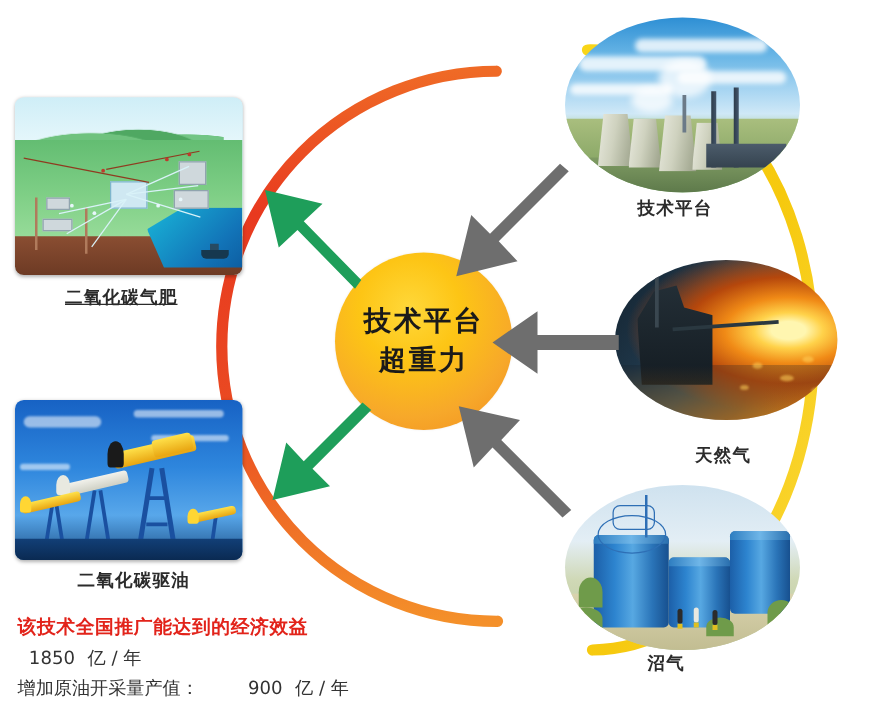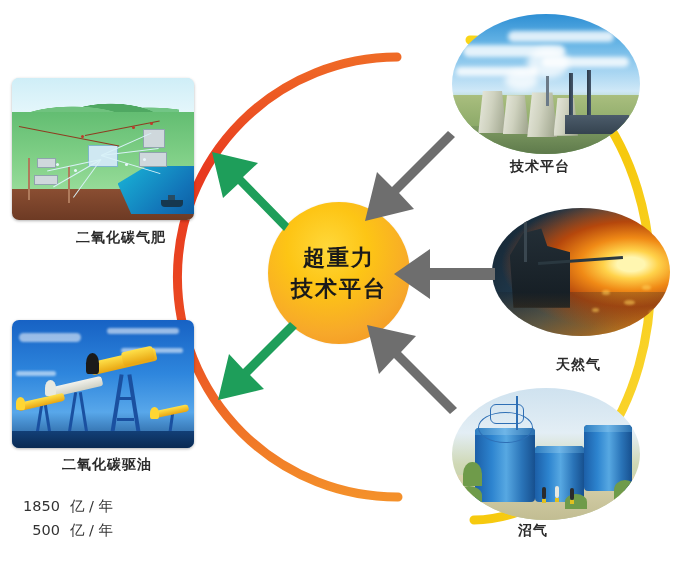--- a/index.html
+++ b/index.html
@@ -190,21 +190,21 @@
     <div class="ray" style="left:49%;top:54%;width:30%;transform:rotate(-24deg);"></div>
     <div class="ray" style="left:49%;top:57%;width:30%;transform:rotate(150deg);"></div>
     <div class="ray" style="left:49%;top:57%;width:30%;transform:rotate(168deg);"></div>
     <div class="ray" style="left:49%;top:57%;width:26%;transform:rotate(126deg);"></div>
     <div class="dot" style="left:34%;top:64%;"></div>
     <div class="dot" style="left:24%;top:60%;"></div>
     <div class="dot" style="left:62%;top:60%;"></div>
     <div class="dot" style="left:72%;top:56%;"></div>
     <div class="ship"></div>
   </div>
-  <div class="cap" style="left:76px;top:229px;">二氧化碳气肥</div>
+  <div class="cap" style="left:52px;top:229px;text-decoration:underline;">二氧化碳气肥</div>
 
   <div class="photo rect" id="ph-oil">
     <div class="cl" style="left:4%;top:10%;width:34%;height:7%;"></div>
     <div class="cl" style="left:52%;top:6%;width:40%;height:5%;"></div>
     <div class="cl" style="left:60%;top:22%;width:34%;height:4%;"></div>
     <div class="cl" style="left:2%;top:40%;width:22%;height:4%;"></div>
 
     <div class="pj" style="left:40%;top:18%;width:44%;height:80%;">
       <div class="mastT" style="left:36%;bottom:0;width:4px;height:70%;transform:rotate(9deg);"></div>
       <div class="mastT" style="left:60%;bottom:0;width:4px;height:70%;transform:rotate(-9deg);"></div>
@@ -284,22 +284,22 @@
     <div class="grass" style="left:2%;bottom:12%;width:14%;height:14%;"></div>
     <div class="grass" style="left:60%;bottom:8%;width:12%;height:12%;"></div>
     <div class="grass" style="left:86%;bottom:14%;width:12%;height:16%;"></div>
     <div class="person" style="left:48%;bottom:16%;"></div>
     <div class="person" style="left:55%;bottom:17%;background:#e8e8e0;"></div>
     <div class="person" style="left:63%;bottom:15%;"></div>
   </div>
   <div class="cap" style="left:518px;top:510px;margin-top:12px;">沼气</div>
 
   <div class="hub">
+    <span>技术平台</span>
     <span>超重力</span>
-    <span>技术平台</span>
   </div>
 
   <svg id="arrows" viewBox="0 0 700 580">
 
     <g fill="#1e9e5a">
       <path d="M 289 224
                L 243 177
                L 258 163
                L 212 152
                L 223 198
@@ -342,25 +342,27 @@
                L 401 352
                L 416 336
                L 367 325
                L 379 374
                L 394 358
                L 450 414 Z"></path>
     </g>
   </svg>
 
   <div id="benefit">
+    <div class="hd">该技术全国推广能达到的经济效益</div>
 
     <div class="row">
       <span class="val">1850</span>
       <span class="unit">亿 / 年</span>
     </div>
 
     <div class="row">
-      <span class="val">500</span>
+      <span class="lbl">增加原油开采量产值：</span>
+      <span class="val">900</span>
       <span class="unit">亿 / 年</span>
     </div>
   </div>
 
 </div>
 
 </body></html>

